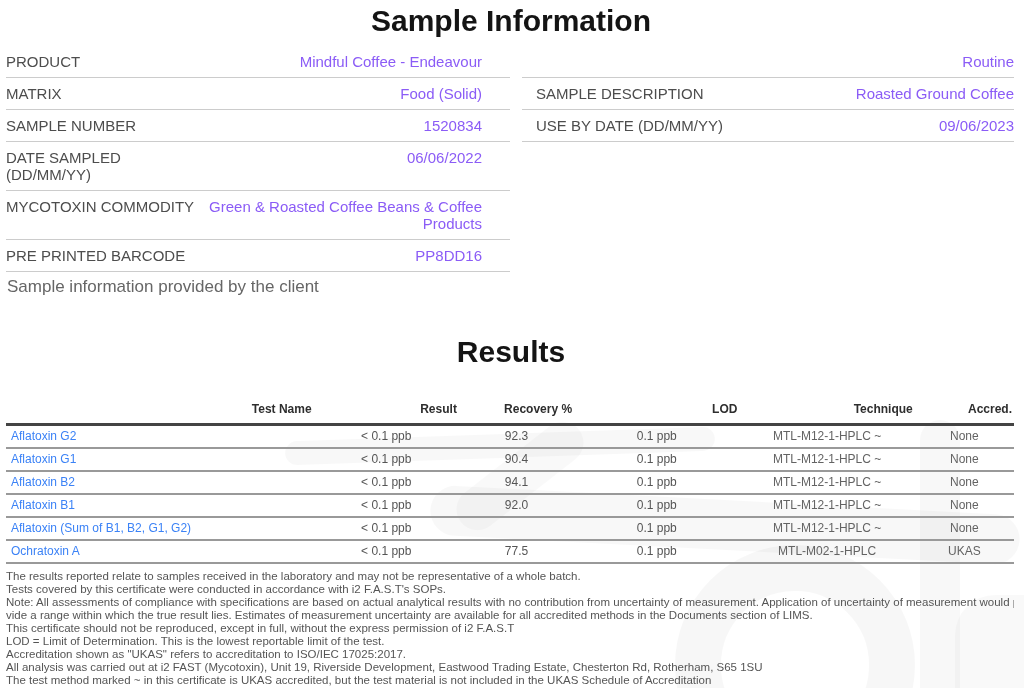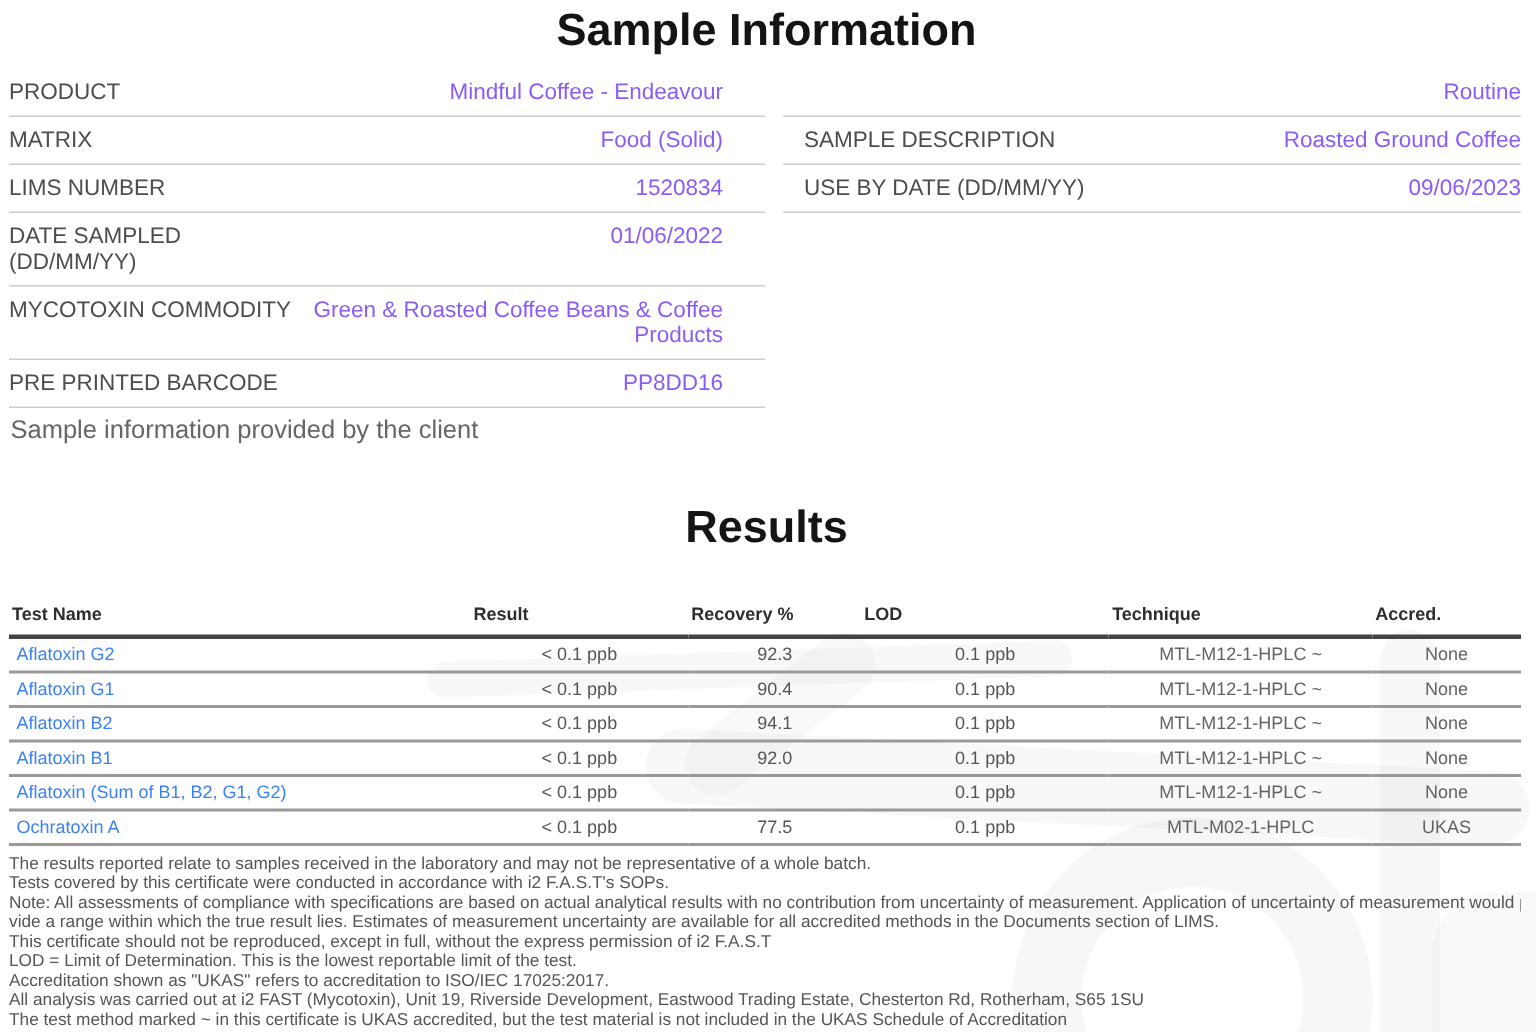--- a/index.html
+++ b/index.html
@@ -50,21 +50,21 @@
   .info-caption { font-size: 17px; color: #666666; margin-top: 5px; padding-left: 1px; }
 
   
   table.results {
     width: 100%; border-collapse: collapse;
     margin-top: 30px;
     font-size: 12px; table-layout: fixed;
   }
   table.results th {
     font-weight: bold; color: #2e2e2e;
-    text-align: left; line-height: 13px;
+    text-align: right; line-height: 13px;
     padding: 4px 2px 7px 2px;
     border-bottom: 3px solid #444444;
   }
   table.results td {
     color: #555555; text-align: center;
     line-height: 13px; padding: 4px 2px;
     border-bottom: 2px solid #999999;
   }
   table.results td.cell-test { text-align: left; padding-left: 5px; color: #3b82f6; }
   table.results td.cell-tech, table.results td.cell-accred { color: #636363; }
@@ -97,26 +97,26 @@
     <div class="info-col-left">
       <div class="info-row">
         <span class="info-label">PRODUCT</span>
         <span class="info-value">Mindful Coffee - Endeavour</span>
       </div>
       <div class="info-row">
         <span class="info-label">MATRIX</span>
         <span class="info-value">Food (Solid)</span>
       </div>
       <div class="info-row">
-        <span class="info-label">LIMS NUMBER</span>
+        <span class="info-label">SAMPLE NUMBER</span>
         <span class="info-value">1520834</span>
       </div>
       <div class="info-row">
         <span class="info-label">DATE SAMPLED (DD/MM/YY)</span>
-        <span class="info-value">01/06/2022</span>
+        <span class="info-value">06/06/2022</span>
       </div>
       <div class="info-row">
         <span class="info-label">MYCOTOXIN COMMODITY</span>
         <span class="info-value">Green &amp; Roasted Coffee Beans &amp; Coffee Products</span>
       </div>
       <div class="info-row">
         <span class="info-label">PRE PRINTED BARCODE</span>
         <span class="info-value">PP8DD16</span>
       </div>
       <div class="info-caption">Sample information provided by the client</div>

